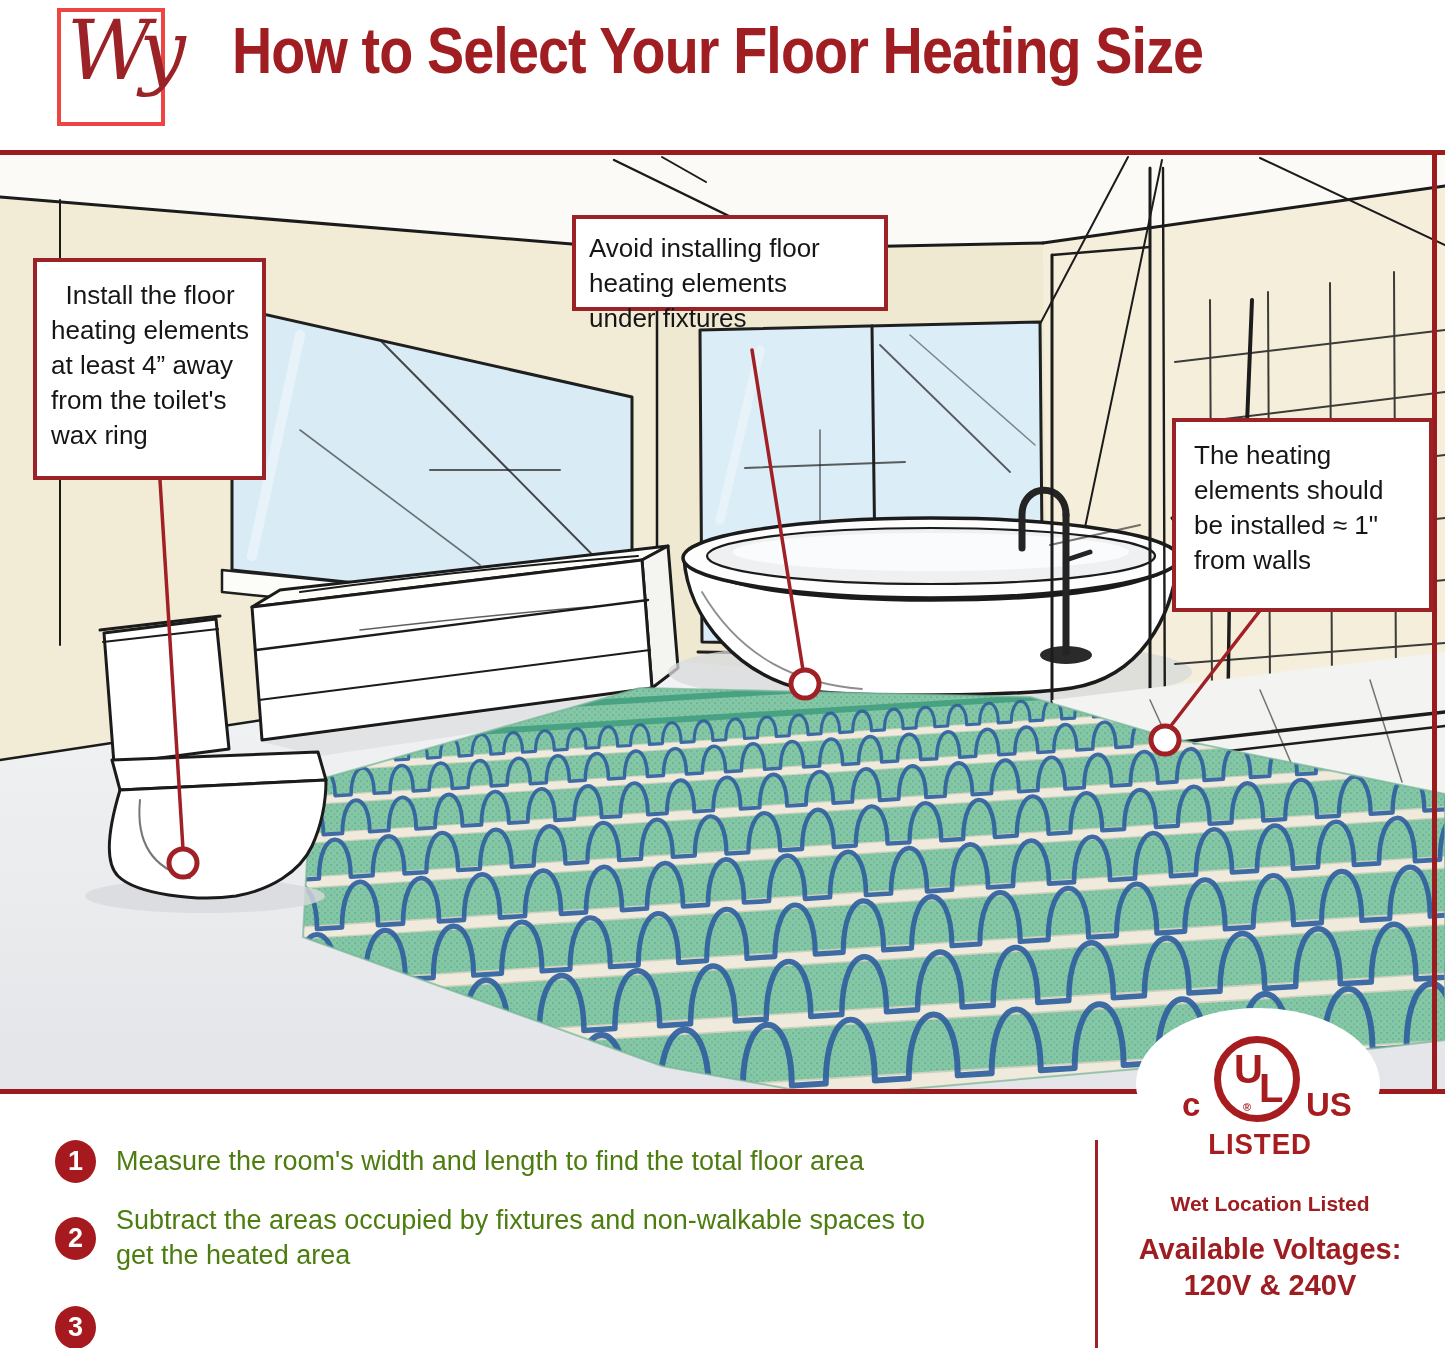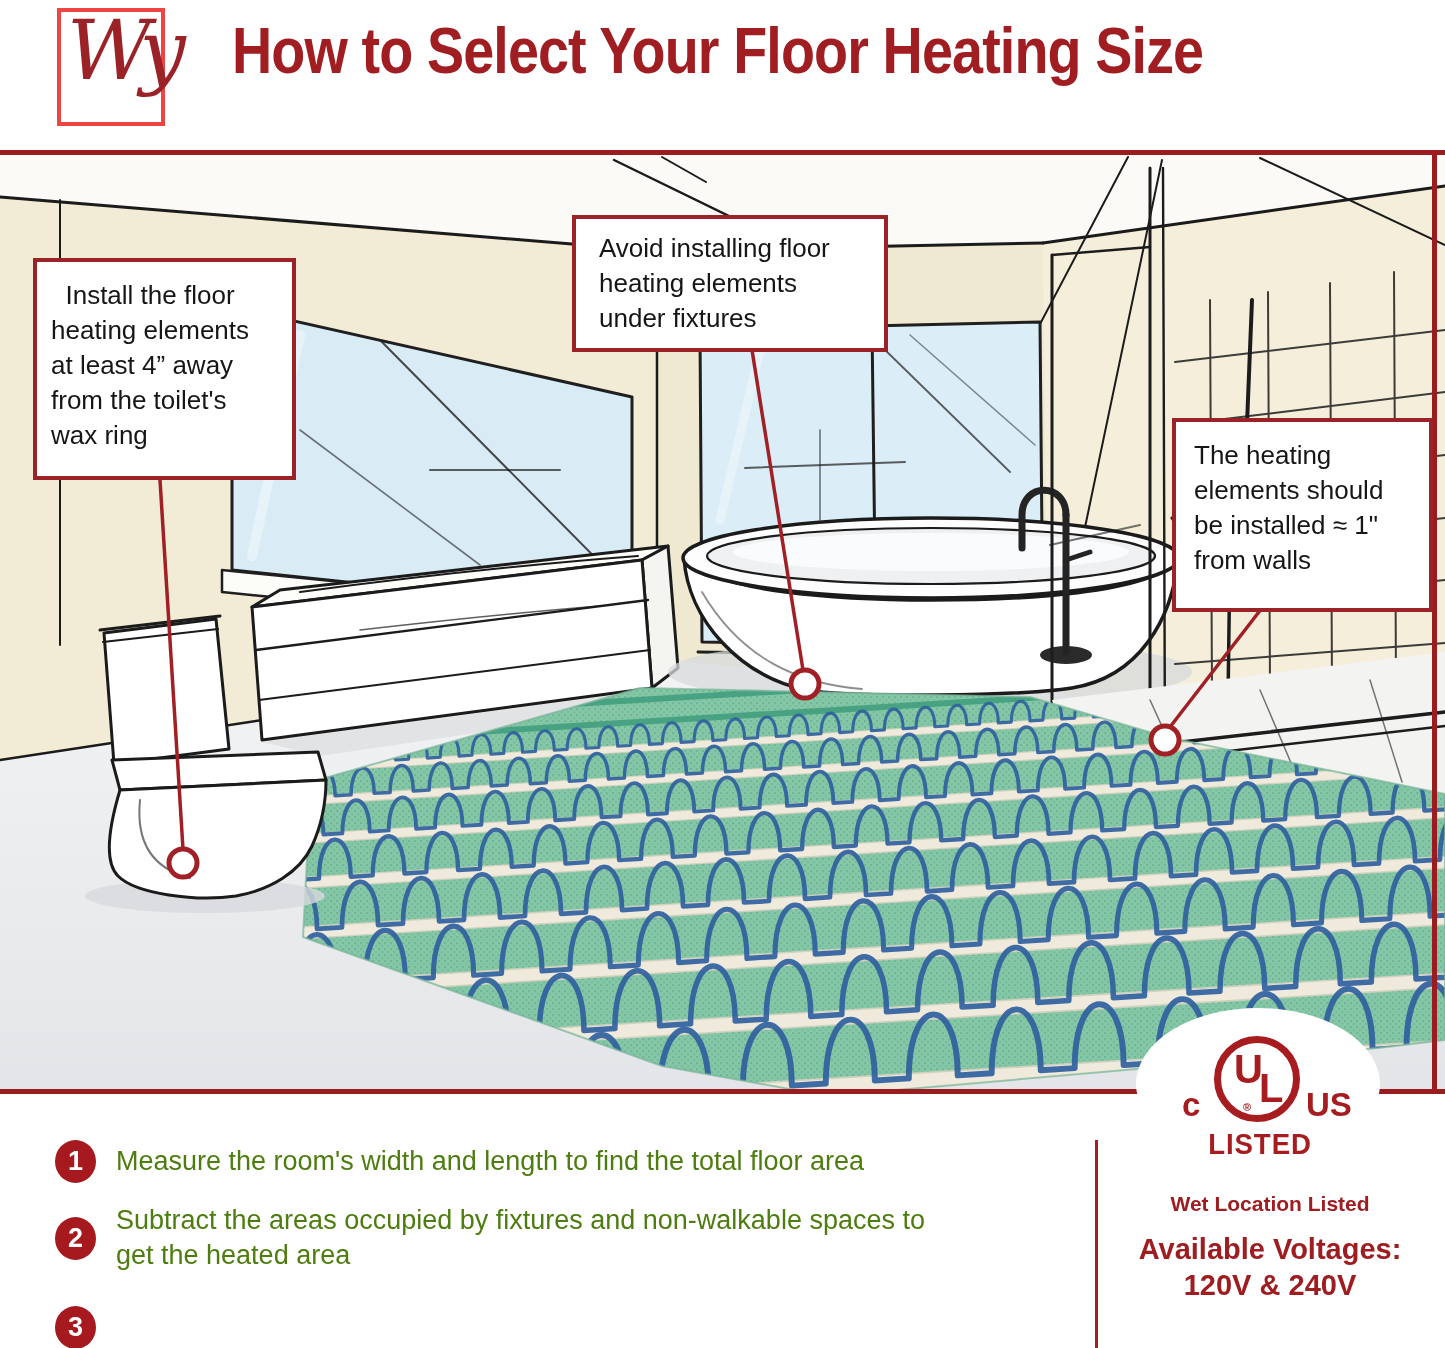--- a/index.html
+++ b/index.html
@@ -12,22 +12,22 @@
             background:#fff;overflow:visible;z-index:5;}
   .logo-script{position:absolute;left:6px;top:-14px;font-family:"DejaVu Serif",serif;
                font-style:italic;font-size:82px;color:#9b2226;letter-spacing:-10px;line-height:1.3;}
   .title{left:232px;top:14px;font-size:64px;font-weight:bold;color:#a01d22;
          letter-spacing:-1px;white-space:nowrap;transform:scaleX(.87);
          transform-origin:left top;z-index:5;}
   
   .callout{background:#fff;border:4px solid #9b2226;color:#161616;
            font-size:26px;line-height:35px;white-space:pre-wrap;
            box-sizing:border-box;z-index:6;}
-  .callout-toilet{left:33px;top:258px;width:263px;height:222px;padding:16px 10px 10px 14px;}
-  .callout-fixtures{left:572px;top:215px;width:316px;height:137px;padding:12px 10px 10px 23px;}
+  .callout-toilet{left:33px;top:258px;width:233px;height:222px;padding:16px 10px 10px 14px;}
+  .callout-fixtures{left:572px;top:215px;width:316px;height:96px;padding:12px 10px 10px 13px;}
   .callout-walls{left:1172px;top:418px;width:261px;height:194px;padding:16px 8px 10px 18px;}
   
   .step{position:absolute;left:55px;display:flex;align-items:center;gap:20px;width:1010px;z-index:4;}
   .step-badge{flex:0 0 auto;width:41px;height:43px;border-radius:50%;background:#a6191e;
               color:#fff;font-weight:bold;font-size:27px;display:flex;
               align-items:center;justify-content:center;}
   .step-text{font-size:27px;line-height:35px;color:#4d7c0f;white-space:pre-wrap;}
   .step-1{top:1140px;}
   .step-2{top:1203px;}
   .step-3{top:1306px;}

